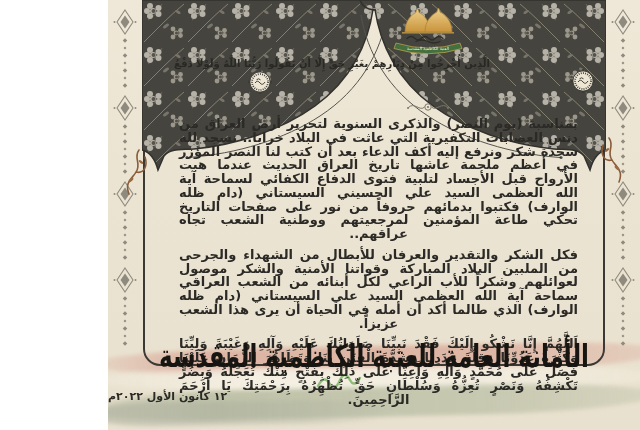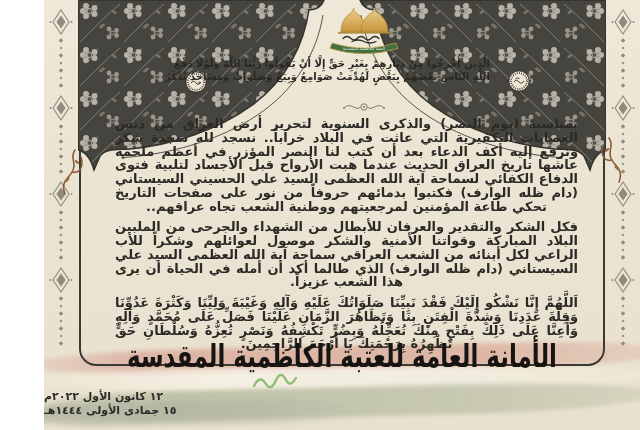--- a/index.html
+++ b/index.html
@@ -1,17 +1,17 @@
 <!DOCTYPE html>
 <html lang="ar" dir="rtl"><head>
 <meta charset="utf-8">
 <style>
   html,body{margin:0;padding:0;}
   .page{
-    position:relative; width:596px; height:430px; overflow:hidden;
+    position:relative; width:532px; height:430px; overflow:hidden;
     background:#ece4d2;
     background-image:linear-gradient(180deg,#efe8d8 0%,#ece4d2 40%,#e9e1cf 100%);
     font-family:"DejaVu Sans", sans-serif;
     color:#2b2a26;
     direction:rtl;
   }
   
   .band{position:absolute; z-index:1; filter:blur(2px);}
   .band-red{left:-16px; right:-16px; top:346px; height:25px;
     background:linear-gradient(90deg, rgba(203,124,112,.12), rgba(206,132,118,.48) 18%, rgba(211,141,124,.5) 72%, rgba(203,124,112,.18));
@@ -189,36 +189,34 @@
     <g fill="#3c3b35">
       <rect x="11" y="0" width="2" height="2" transform="rotate(45 12 1)"></rect>
       <rect x="11" y="22" width="2" height="2" transform="rotate(45 12 23)"></rect>
       <rect x="0" y="11" width="2" height="2" transform="rotate(45 1 12)"></rect>
       <rect x="22" y="11" width="2" height="2" transform="rotate(45 23 12)"></rect>
     </g>
   </svg>
 
   <div class="verse">
     <div>الَّذِينَ أُخْرِجُوا مِنْ دِيَارِهِمْ بِغَيْرِ حَقٍّ إِلَّا أَنْ يَقُولُوا رَبُّنَا اللَّهُ وَلَوْلَا دَفْعُ</div>
-    <div>اللَّهِ النَّاسَ بَعْضَهُمْ بِبَعْضٍ لَهُدِّمَتْ صَوَامِعُ وَبِيَعٌ وَصَلَوَاتٌ وَمَسَاجِدُ يُذْكَرُ</div>
   </div>
 
   <svg class="divider" viewBox="0 0 44 16">
     <circle cx="22" cy="8" r="3.2" fill="none" stroke="#7c7868" stroke-width="1"></circle>
     <circle cx="22" cy="8" r="1.1" fill="#7c7868"></circle>
     <path d="M2,9 C8,2 14,13 18.5,8 M42,9 C36,2 30,13 25.5,8" fill="none" stroke="#7c7868" stroke-width="1"></path>
     <circle cx="2" cy="9" r="1" fill="#7c7868"></circle>
       <circle cx="42" cy="9" r="1" fill="#7c7868"></circle>
   </svg>
 
   <div class="bodytext">
     <p>بمناسبة (يوم النصر) والذكرى السنوية لتحرير أرض العراق من دنس العصابات التكفيرية التي عاثت في البلاد خراباً.. نسجد لله سجدة شكر ونرفع إليه أكف الدعاء بعد أن كتب لنا النصر المؤزر في أعظم ملحمة عاشها تاريخ العراق الحديث عندما هبت الأرواح قبل الأجساد لتلبية فتوى الدفاع الكفائي لسماحة آية الله العظمى السيد علي الحسيني السيستاني (دام ظله الوارف) فكتبوا بدمائهم حروفاً من نور على صفحات التاريخ تحكي طاعة المؤمنين لمرجعيتهم ووطنية الشعب تجاه عراقهم..</p>
     <p>فكل الشكر والتقدير والعرفان للأبطال من الشهداء والجرحى من الملبين البلاد المباركة وقواتنا الأمنية والشكر موصول لعوائلهم وشكراً للأب الراعي لكل أبنائه من الشعب العراقي سماحة آية الله العظمى السيد علي السيستاني (دام ظله الوارف) الذي طالما أكد أن أمله في الحياة أن يرى هذا الشعب عزيزاً.</p>
     <p>اَللَّهُمَّ إِنَّا نَشْكُو إِلَيْكَ فَقْدَ نَبِيِّنَا صَلَوَاتُكَ عَلَيْهِ وَآلِهِ وَغَيْبَةَ وَلِيِّنَا وَكَثْرَةَ عَدُوِّنَا وَقِلَّةَ عَدَدِنَا وَشِدَّةَ الْفِتَنِ بِنَا وَتَظَاهُرَ الزَّمَانِ عَلَيْنَا فَصَلِّ عَلَى مُحَمَّدٍ وَآلِهِ وَأَعِنَّا عَلَى ذَلِكَ بِفَتْحٍ مِنْكَ تُعَجِّلُهُ وَبِضُرٍّ تَكْشِفُهُ وَنَصْرٍ تُعِزُّهُ وَسُلْطَانِ حَقٍّ تُظْهِرُهُ بِرَحْمَتِكَ يَا أَرْحَمَ الرَّاحِمِينَ.</p>
   </div>
 
   <div class="calli">الأمانة العامة للعتبة الكاظمية المقدسة</div>
   <div class="dates">
     <div>١٢ كانون الأول ٢٠٢٢م</div>
-    <div>١٥ جمادى الأولى ١٤٤٤هـ</div>
   </div>
 
 </div>
 
 </body></html>

